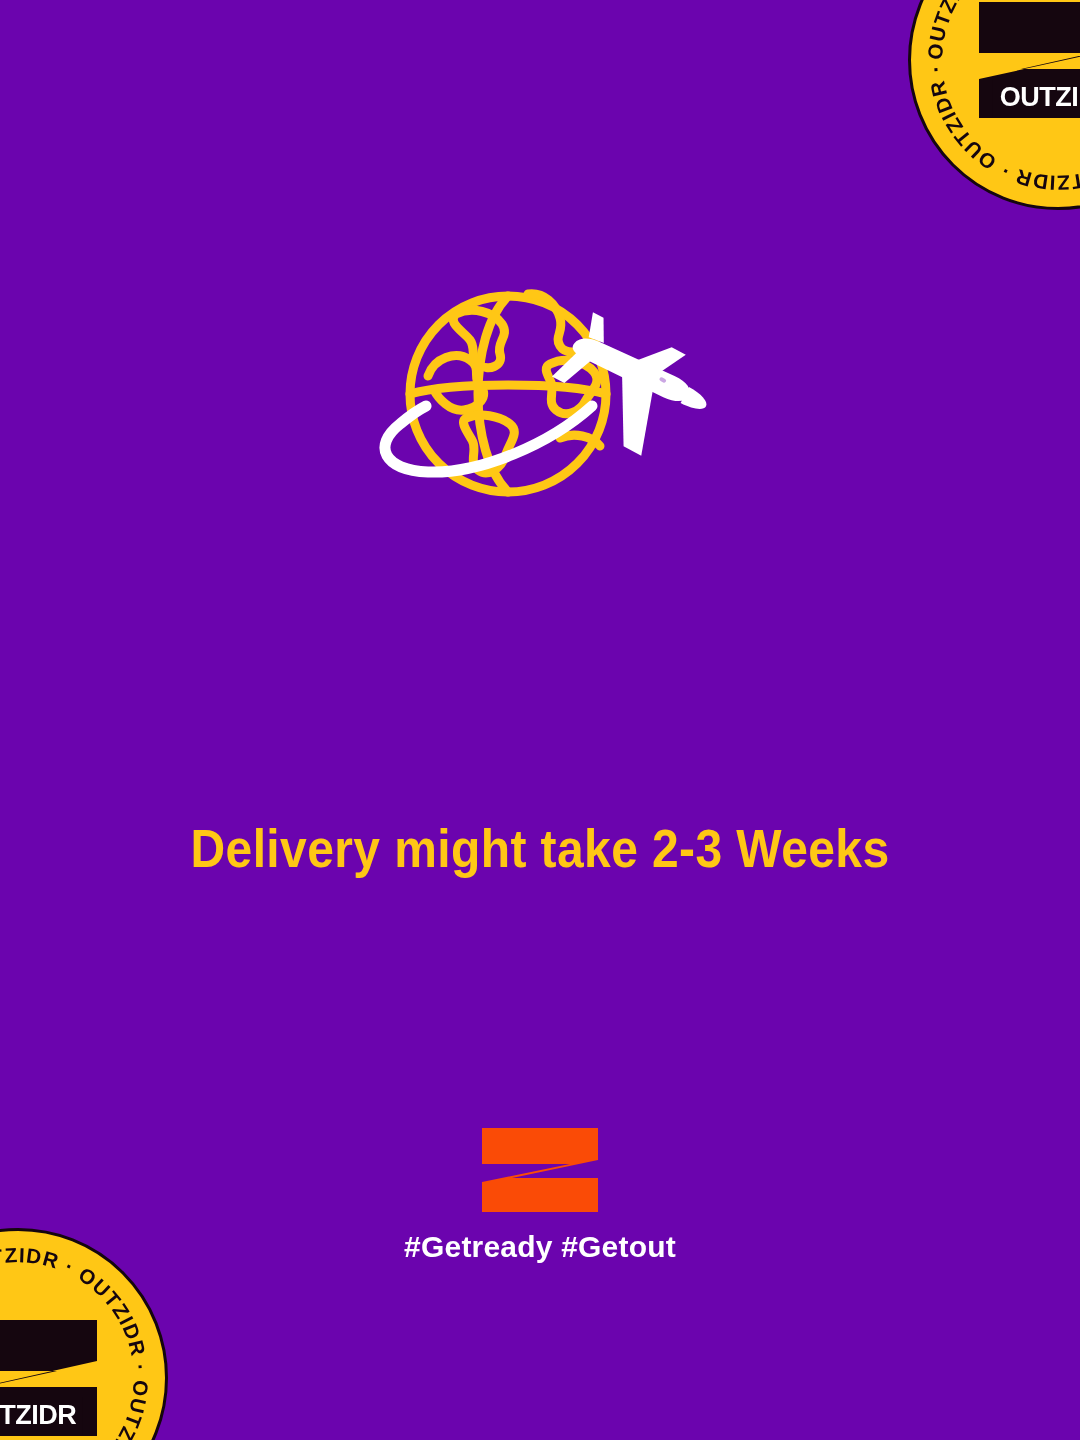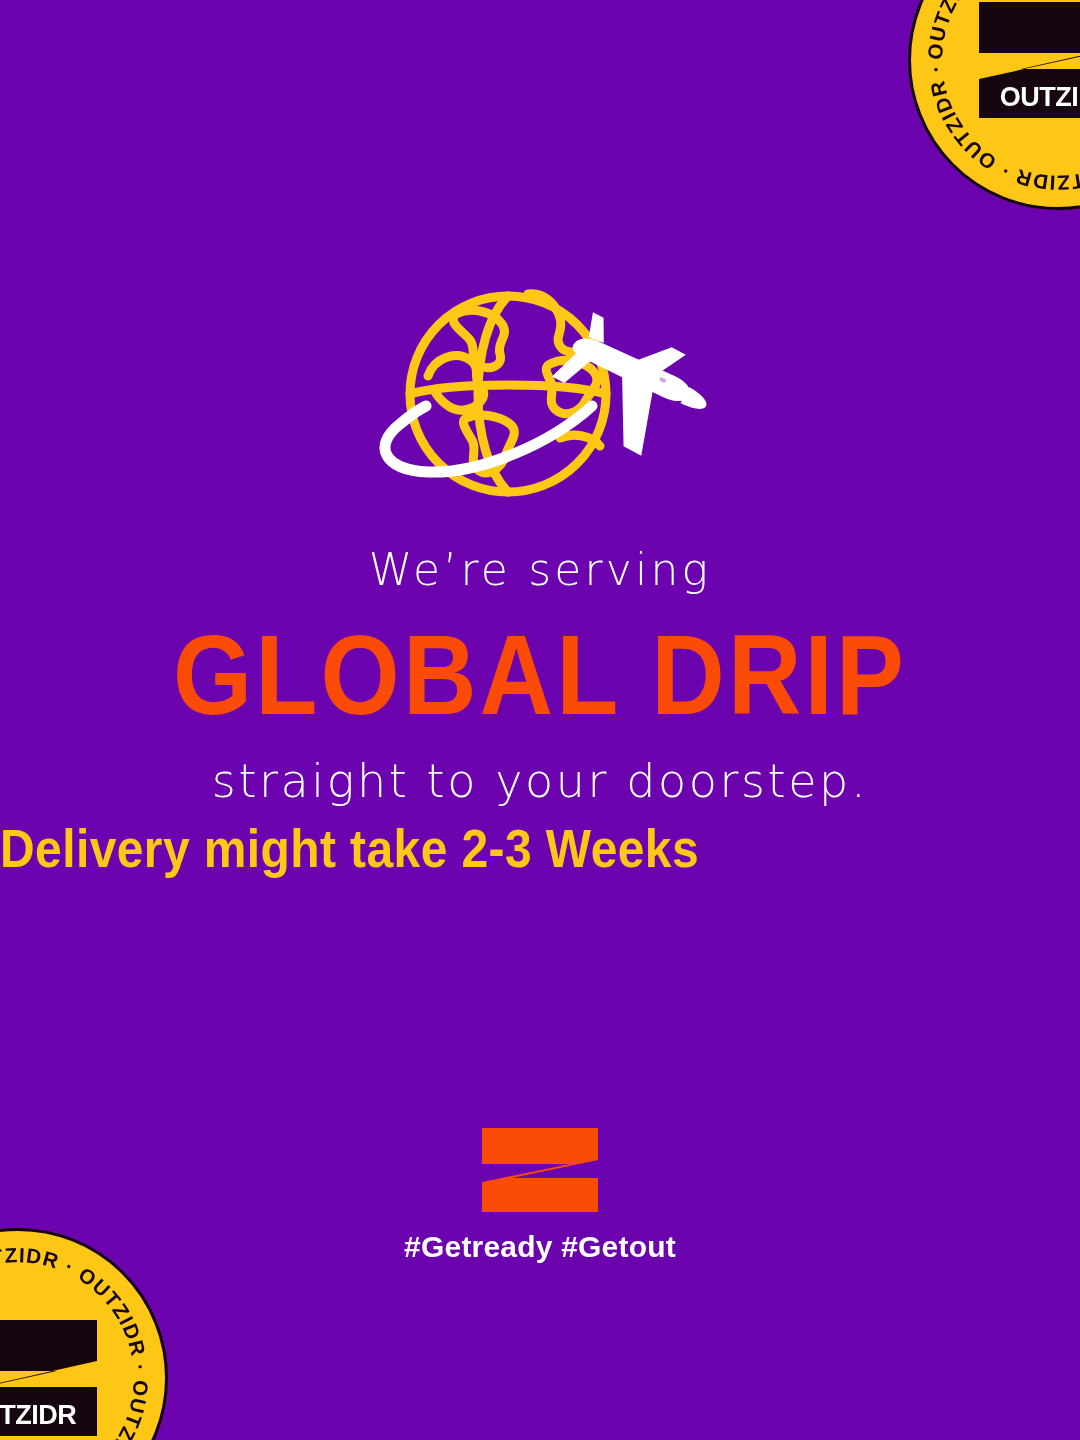--- a/index.html
+++ b/index.html
@@ -127,21 +127,21 @@
     color: #FFFFFF;
     margin: 44px 0 0 0;
   }
 
   
   .delivery-block {
     position: absolute;
     left: 0;
     right: 0;
     top: 822px;
-    text-align: left;
+    text-align: center;
   }
   .delivery-main {
     font-family: "Liberation Sans Narrow", "Liberation Sans", sans-serif;
     font-weight: bold;
     font-size: 48px;
     line-height: 1.0;
     letter-spacing: 0.4px;
     color: #FFC715;
     margin: 0;
     transform: scaleY(1.12);
@@ -224,25 +224,20 @@
         <path d="M14 12 L 6 -12 L 18 -12 L 30 10 Z"></path>
 
         <rect x="72" y="30" width="12" height="9" rx="3"></rect>
         <rect x="86" y="44" width="12" height="9" rx="3"></rect>
 
         <rect x="96" y="13" width="7" height="4" rx="2" fill="#6B04AE" opacity="0.35"></rect>
       </g>
     </svg>
   </div>
 
-  <div class="headline-block">
-    <p class="line-serving">We’re serving</p>
-    <p class="line-global-drip">GLOBAL DRIP</p>
-    <p class="line-doorstep">straight to your doorstep.</p>
-  </div>
 
   <div class="delivery-block">
     <p class="delivery-main">Delivery might take 2-3 Weeks</p>
   </div>
 
   <div class="footer-block">
     <div class="brand-z">
       <svg viewBox="0 0 124 88" xmlns="http://www.w3.org/2000/svg" aria-hidden="true">
         <path d="M4 2 H120 V34 L34 52 H120 V86 H4 V56 L92 38 H4 Z" fill="#FA4B06"></path>
       </svg>

